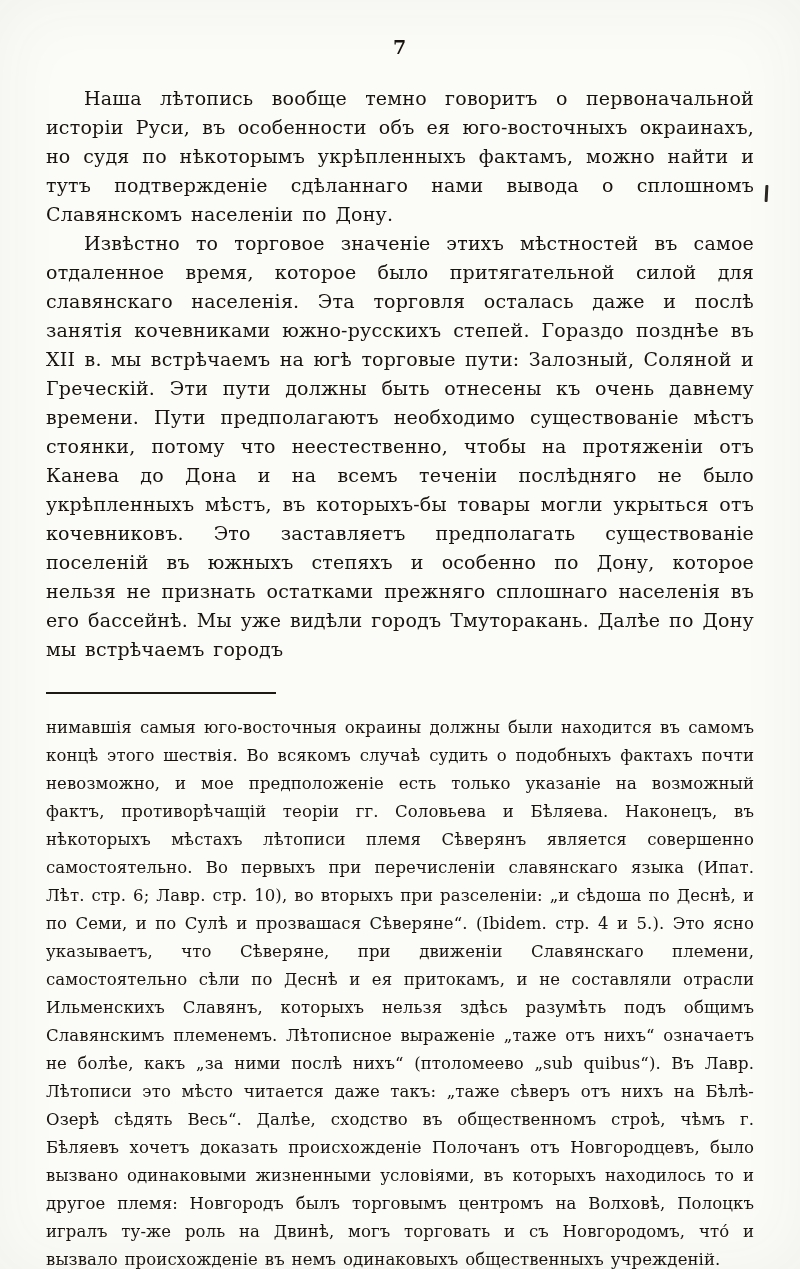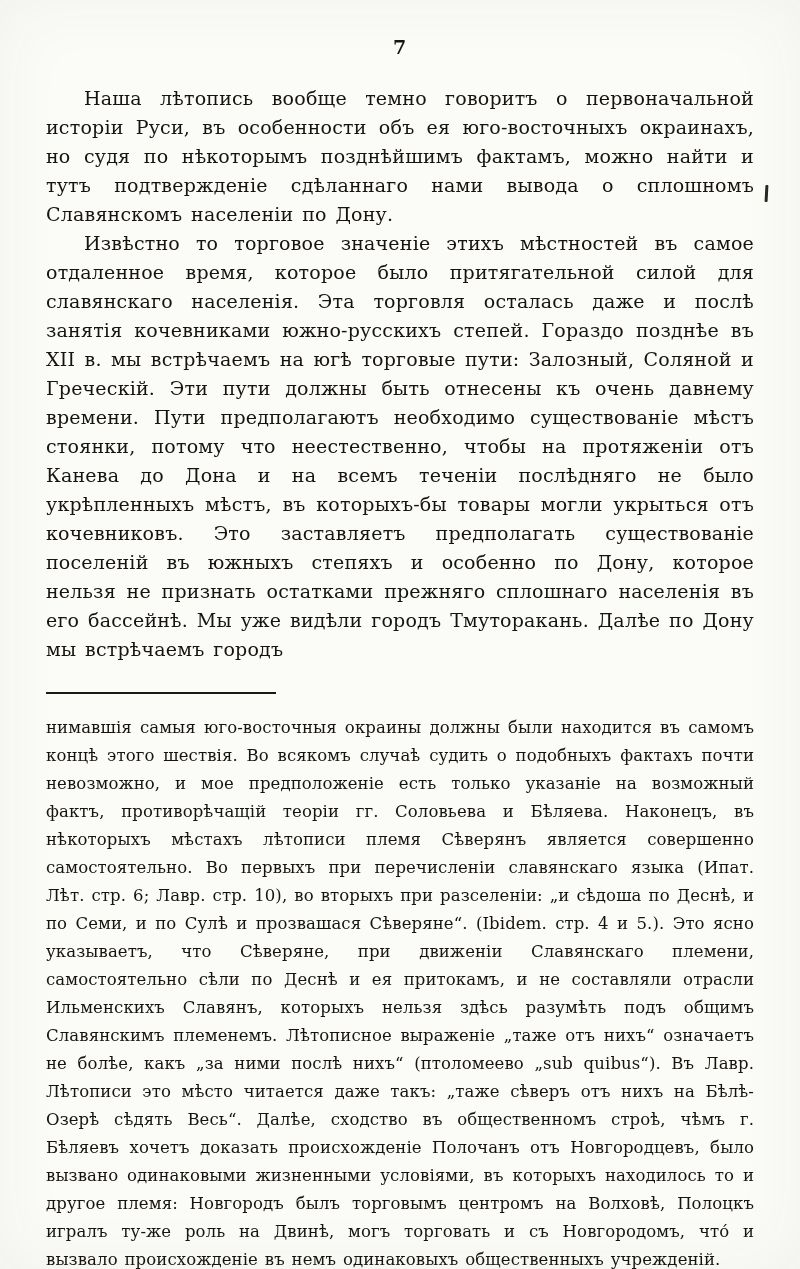--- a/index.html
+++ b/index.html
@@ -64,21 +64,21 @@
   }
 </style>
 </head>
 <body>
 
 <div class="page">
 
   <div class="page-number">7</div>
 
   <div class="main-text">
-    <p>Наша лѣтопись вообще темно говоритъ о первоначальной исторіи Руси, въ особенности объ ея юго-восточныхъ окраинахъ, но судя по нѣкоторымъ позднѣйшимъ фактамъ, можно найти и тутъ подтвержденіе сдѣланнаго нами вывода о сплошномъ Славянскомъ населеніи по Дону.</p>
+    <p>Наша лѣтопись вообще темно говоритъ о первоначальной исторіи Руси, въ особенности объ ея юго-восточныхъ окраинахъ, но судя по нѣкоторымъ укрѣпленныхъ фактамъ, можно найти и тутъ подтвержденіе сдѣланнаго нами вывода о сплошномъ Славянскомъ населеніи по Дону.</p>
     <p>Извѣстно то торговое значеніе этихъ мѣстностей въ самое отдаленное время, которое было притягательной силой для славянскаго населенія. Эта торговля осталась даже и послѣ занятія кочевниками южно-русскихъ степей. Гораздо позднѣе въ XII в. мы встрѣчаемъ на югѣ торговые пути: Залозный, Соляной и Греческій. Эти пути должны быть отнесены къ очень давнему времени. Пути предполагаютъ необходимо существованіе мѣстъ стоянки, потому что неестественно, чтобы на протяженіи отъ Канева до Дона и на всемъ теченіи послѣдняго не было укрѣпленныхъ мѣстъ, въ которыхъ-бы товары могли укрыться отъ кочевниковъ. Это заставляетъ предполагать существованіе поселеній въ южныхъ степяхъ и особенно по Дону, которое нельзя не признать остатками прежняго сплошнаго населенія въ его бассейнѣ. Мы уже видѣли городъ Тмуторакань. Далѣе по Дону мы встрѣчаемъ городъ</p>
   </div>
 
   <hr class="footnote-sep">
 
   <div class="footnote">
     <p>нимавшія самыя юго-восточныя окраины должны были находится въ самомъ концѣ этого шествія. Во всякомъ случаѣ судить о подобныхъ фактахъ почти невозможно, и мое предположеніе есть только указаніе на возможный фактъ, противорѣчащій теоріи гг. Соловьева и Бѣляева. Наконецъ, въ нѣкоторыхъ мѣстахъ лѣтописи племя Сѣверянъ является совершенно самостоятельно. Во первыхъ при перечисленіи славянскаго языка (Ипат. Лѣт. стр. 6; Лавр. стр. 10), во вторыхъ при разселеніи: „и сѣдоша по Деснѣ, и по Семи, и по Сулѣ и прозвашася Сѣверяне“. (Ibidem. стр. 4 и 5.). Это ясно указываетъ, что Сѣверяне, при движеніи Славянскаго племени, самостоятельно сѣли по Деснѣ и ея притокамъ, и не составляли отрасли Ильменскихъ Славянъ, которыхъ нельзя здѣсь разумѣть подъ общимъ Славянскимъ племенемъ. Лѣтописное выраженіе „таже отъ нихъ“ означаетъ не болѣе, какъ „за ними послѣ нихъ“ (птоломеево „sub quibus“). Въ Лавр. Лѣтописи это мѣсто читается даже такъ: „таже сѣверъ отъ нихъ на Бѣлѣ-Озерѣ сѣдять Весь“. Далѣе, сходство въ общественномъ строѣ, чѣмъ г. Бѣляевъ хочетъ доказать происхожденіе Полочанъ отъ Новгородцевъ, было вызвано одинаковыми жизненными условіями, въ которыхъ находилось то и другое племя: Новгородъ былъ торговымъ центромъ на Волховѣ, Полоцкъ игралъ ту-же роль на Двинѣ, могъ торговать и съ Новгородомъ, что́ и вызвало происхожденіе въ немъ одинаковыхъ общественныхъ учрежденій.</p>
   </div>
 
   <div class="ink-mark"></div>

